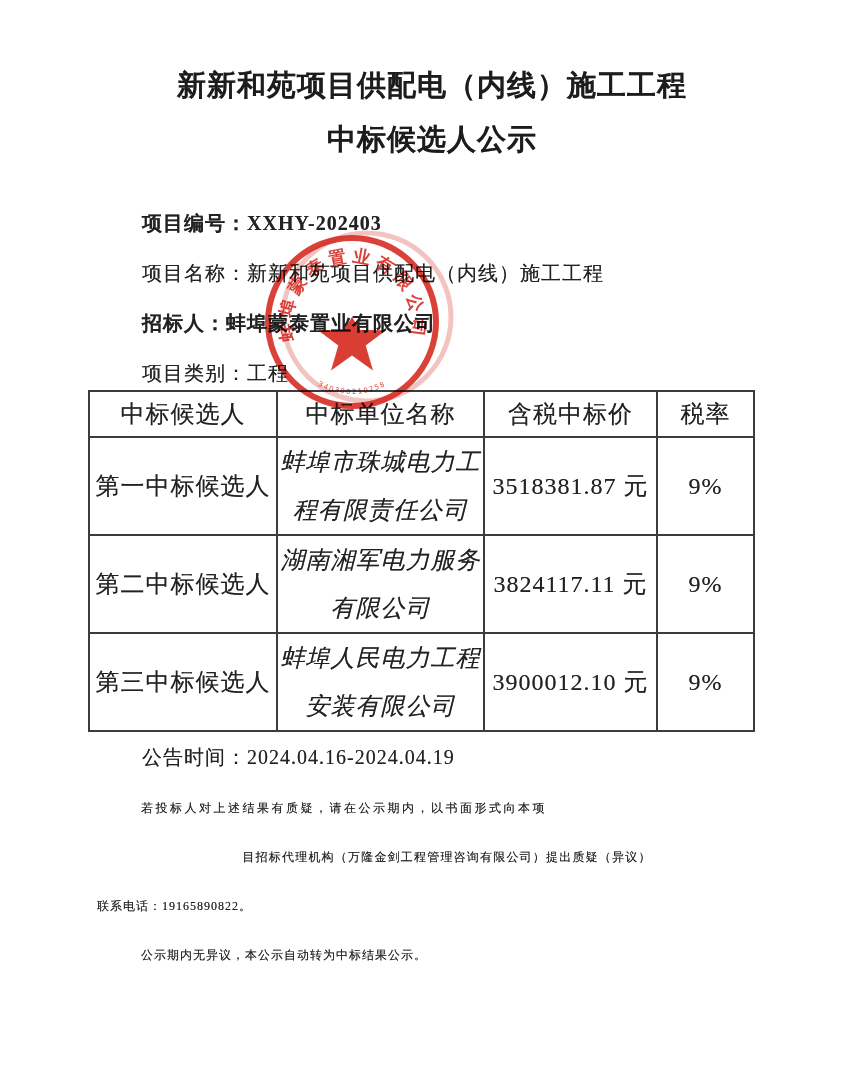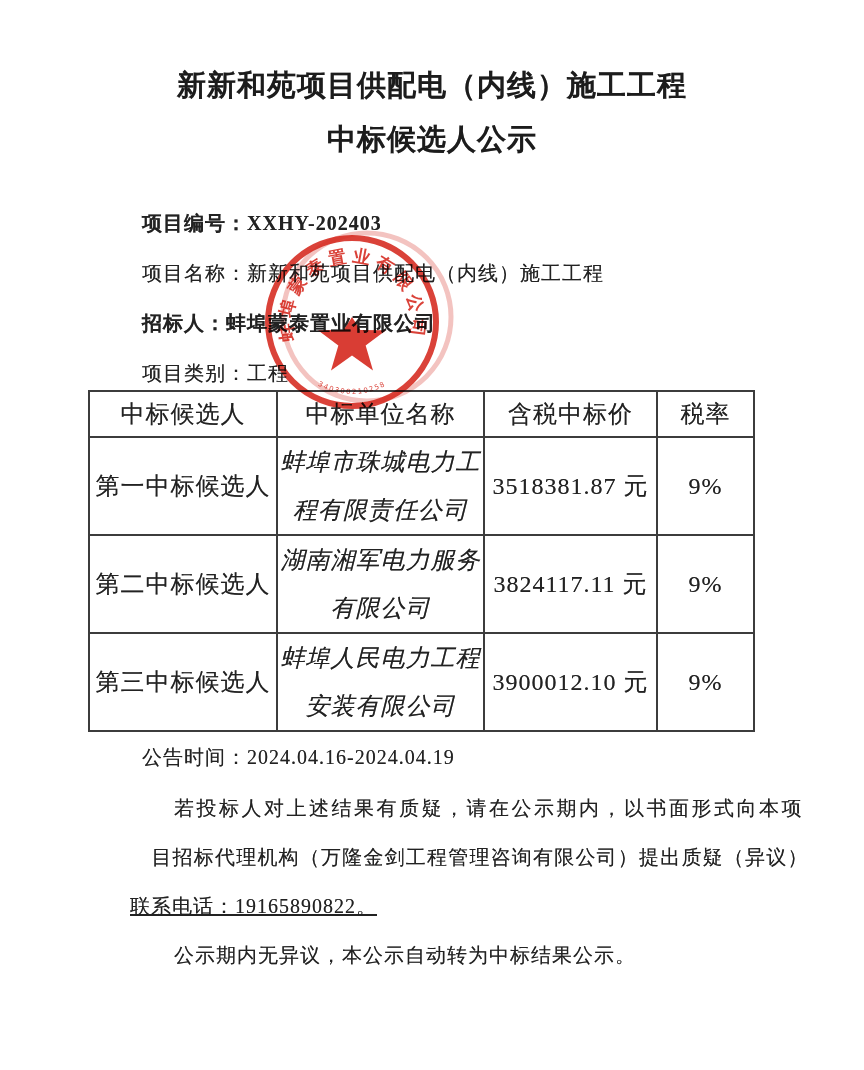--- a/index.html
+++ b/index.html
@@ -33,27 +33,26 @@
     border:2px solid #3c3c3c;
     text-align:center;vertical-align:middle;
     font-weight:normal;padding:0;
   }
   tr.hdr{height:46px;}
   tr.r{height:95px;}
   .company{line-height:48px;font-style:italic;}
   .notice-time{top:744px;}
   .para-line{
     position:absolute;left:97px;width:700px;
-    font-size:20px;letter-spacing:2.5px;line-height:26px;
+    font-size:12px;letter-spacing:2.5px;line-height:26px;
     white-space:nowrap;
-    margin-left:33px;
   }
   .p0{top:795px;text-indent:44px;}
   .p1{top:844px;letter-spacing:1.2px;text-align:center;}
-  .p2{top:893px;letter-spacing:1px;text-decoration:underline;}
+  .p2{top:893px;letter-spacing:1px;}
   .p3{top:942px;text-indent:44px;letter-spacing:1px;}
   .stamp{
     position:absolute;left:242px;top:212px;
     width:220px;height:220px;
     mix-blend-mode:multiply;
     pointer-events:none;
   }
 </style>
 </head>
 <body>

